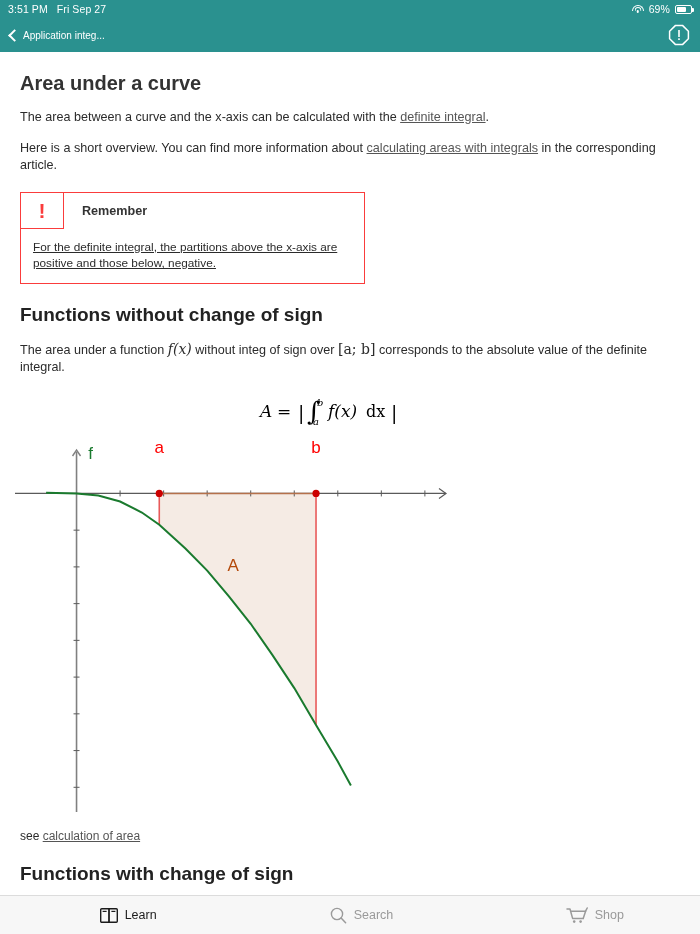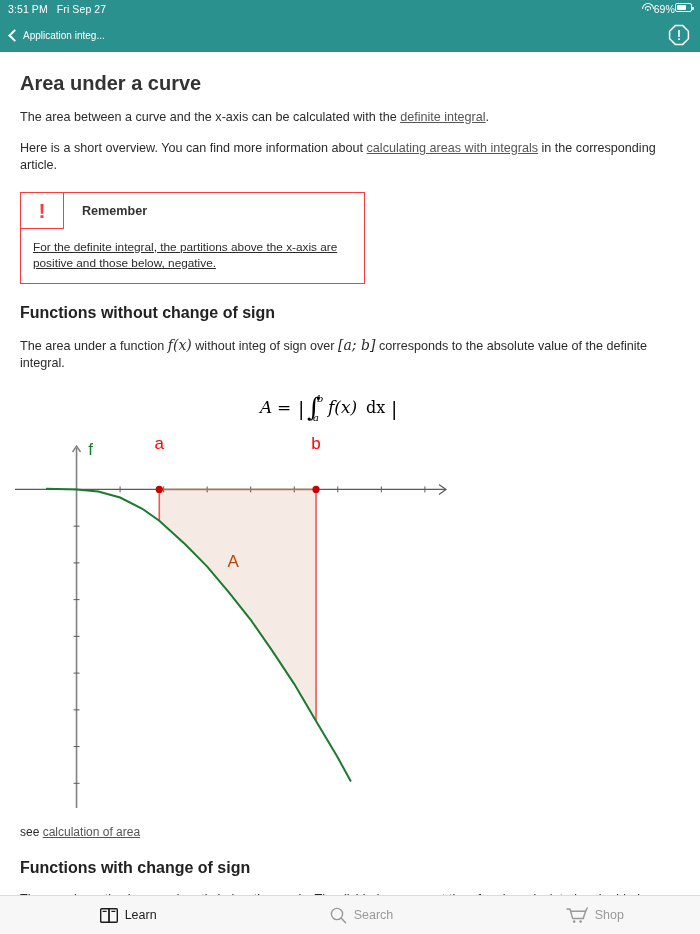--- a/index.html
+++ b/index.html
@@ -11,21 +11,21 @@
   }
   .screen { position: relative; width: 700px; height: 934px; background:#bef264; }
 
   
   .statusbar {
     height: 18px; background: #2a918f; color: #fff;
     display: flex; align-items: center; justify-content: space-between;
     padding: 0 8px; font-size: 10.5px; letter-spacing: .1px;
   }
   .sb-left { display:flex; align-items:center; gap:9px; }
-  .sb-right { display:flex; align-items:flex-start; }
+  .sb-right { display:flex; align-items:center; gap:5px; }
   .wifi-ico { display:inline-block; width:12px; height:9px; position:relative; }
   .wifi-ico i { position:absolute; border:1.4px solid #fff; border-bottom:none;
                 border-radius:50% 50% 0 0 / 100% 100% 0 0; left:50%; transform:translateX(-50%); }
   .wifi-ico i:nth-child(1){ width:12px; height:6px; top:0px; }
   .wifi-ico i:nth-child(2){ width:7px; height:4px; top:2.5px; }
   .wifi-ico i:nth-child(3){ width:2.5px; height:2.5px; top:5.5px; border-radius:50%;
                             background:#fff; border:none; }
   .batt { display:inline-block; width:17px; height:9px; border:1.2px solid #fff;
           border-radius:2px; position:relative; }
   .batt::after{ content:""; position:absolute; right:-3px; top:2.5px; width:1.6px;
@@ -63,21 +63,21 @@
   .rb-head { display:flex; align-items:stretch; height:36px; }
   .rb-bang {
     width:43px; border-right:1.8px solid #fa3c3c; border-bottom:1.8px solid #fa3c3c;
     display:flex; align-items:center; justify-content:center;
     color:#fa3c3c; font-size:21px; font-weight:bold; line-height:1;
   }
   .rb-title { display:flex; align-items:center; padding-left:18px;
               font-size:12.6px; font-weight:bold; color:#333; }
   .rb-body { padding:10px 12px 11px 12px; font-size:11.8px; color:#2b2b2b; line-height:1.38;text-decoration:underline; }
 
-  h2.sec-title { font-size:16px; font-weight:bold; color:#222; margin:20px 0 0 20px; }
+  h2.sec-title { font-size:19px; font-weight:bold; color:#222; margin:20px 0 0 20px; }
 
   
   .formula { text-align:center; font-family:"DejaVu Serif", serif; margin-top:16px; }
   .formula svg { display:inline-block; vertical-align:middle; }
 
   .graph-wrap { position:relative; margin-top:6px; }
   .note-line { font-size:12px; color:#2b2b2b; margin:6px 0 0 20px; }
 
   
   .tabbar {
@@ -144,21 +144,21 @@
       <div class="rb-head">
         <div class="rb-bang">!</div>
         <div class="rb-title">Remember</div>
       </div>
       <div class="rb-body">For the definite integral, the partitions above the x-axis are positive and those below, negative.</div>
     </div>
 
     <h2 class="sec-title">Functions without change of sign</h2>
 
     <p class="para">
-      <span>The area under a function </span><span style="font-family:'DejaVu Serif',serif; font-style:italic; font-size:14px;">f(x)</span><span> without integ of sign over </span><span style="font-family:'DejaVu Serif',serif; font-style:italic; font-size:14px;">[a; b]</span><span> corresponds to the absolute value of the definite integral.</span>
+      <span>The area under a function </span><span style="font-family:'DejaVu Serif',serif; font-style:italic; font-size:14px;">f(x)</span><span> without integ of sign over </span><span style="font-family:'DejaVu Serif',serif; font-size:14px;">[a; b]</span><span> corresponds to the absolute value of the definite integral.</span>
     </p>
 
     <div class="formula">
       <svg width="200" height="36" viewBox="0 0 200 36">
         <text x="10" y="25" font-family="DejaVu Serif, serif" font-style="italic" font-size="17" fill="#000">A</text>
         <text x="27" y="25" font-family="DejaVu Serif, serif" font-size="17" fill="#000">=</text>
         <text x="48" y="27" font-family="DejaVu Serif, serif" font-size="19" fill="#000">|</text>
         <text x="57" y="28" font-family="DejaVu Serif, serif" font-size="26" fill="#000">∫</text>
         <text x="63" y="33" font-family="DejaVu Serif, serif" font-style="italic" font-size="10" fill="#000">a</text>
         <text x="67" y="14" font-family="DejaVu Serif, serif" font-style="italic" font-size="10" fill="#000">b</text>

